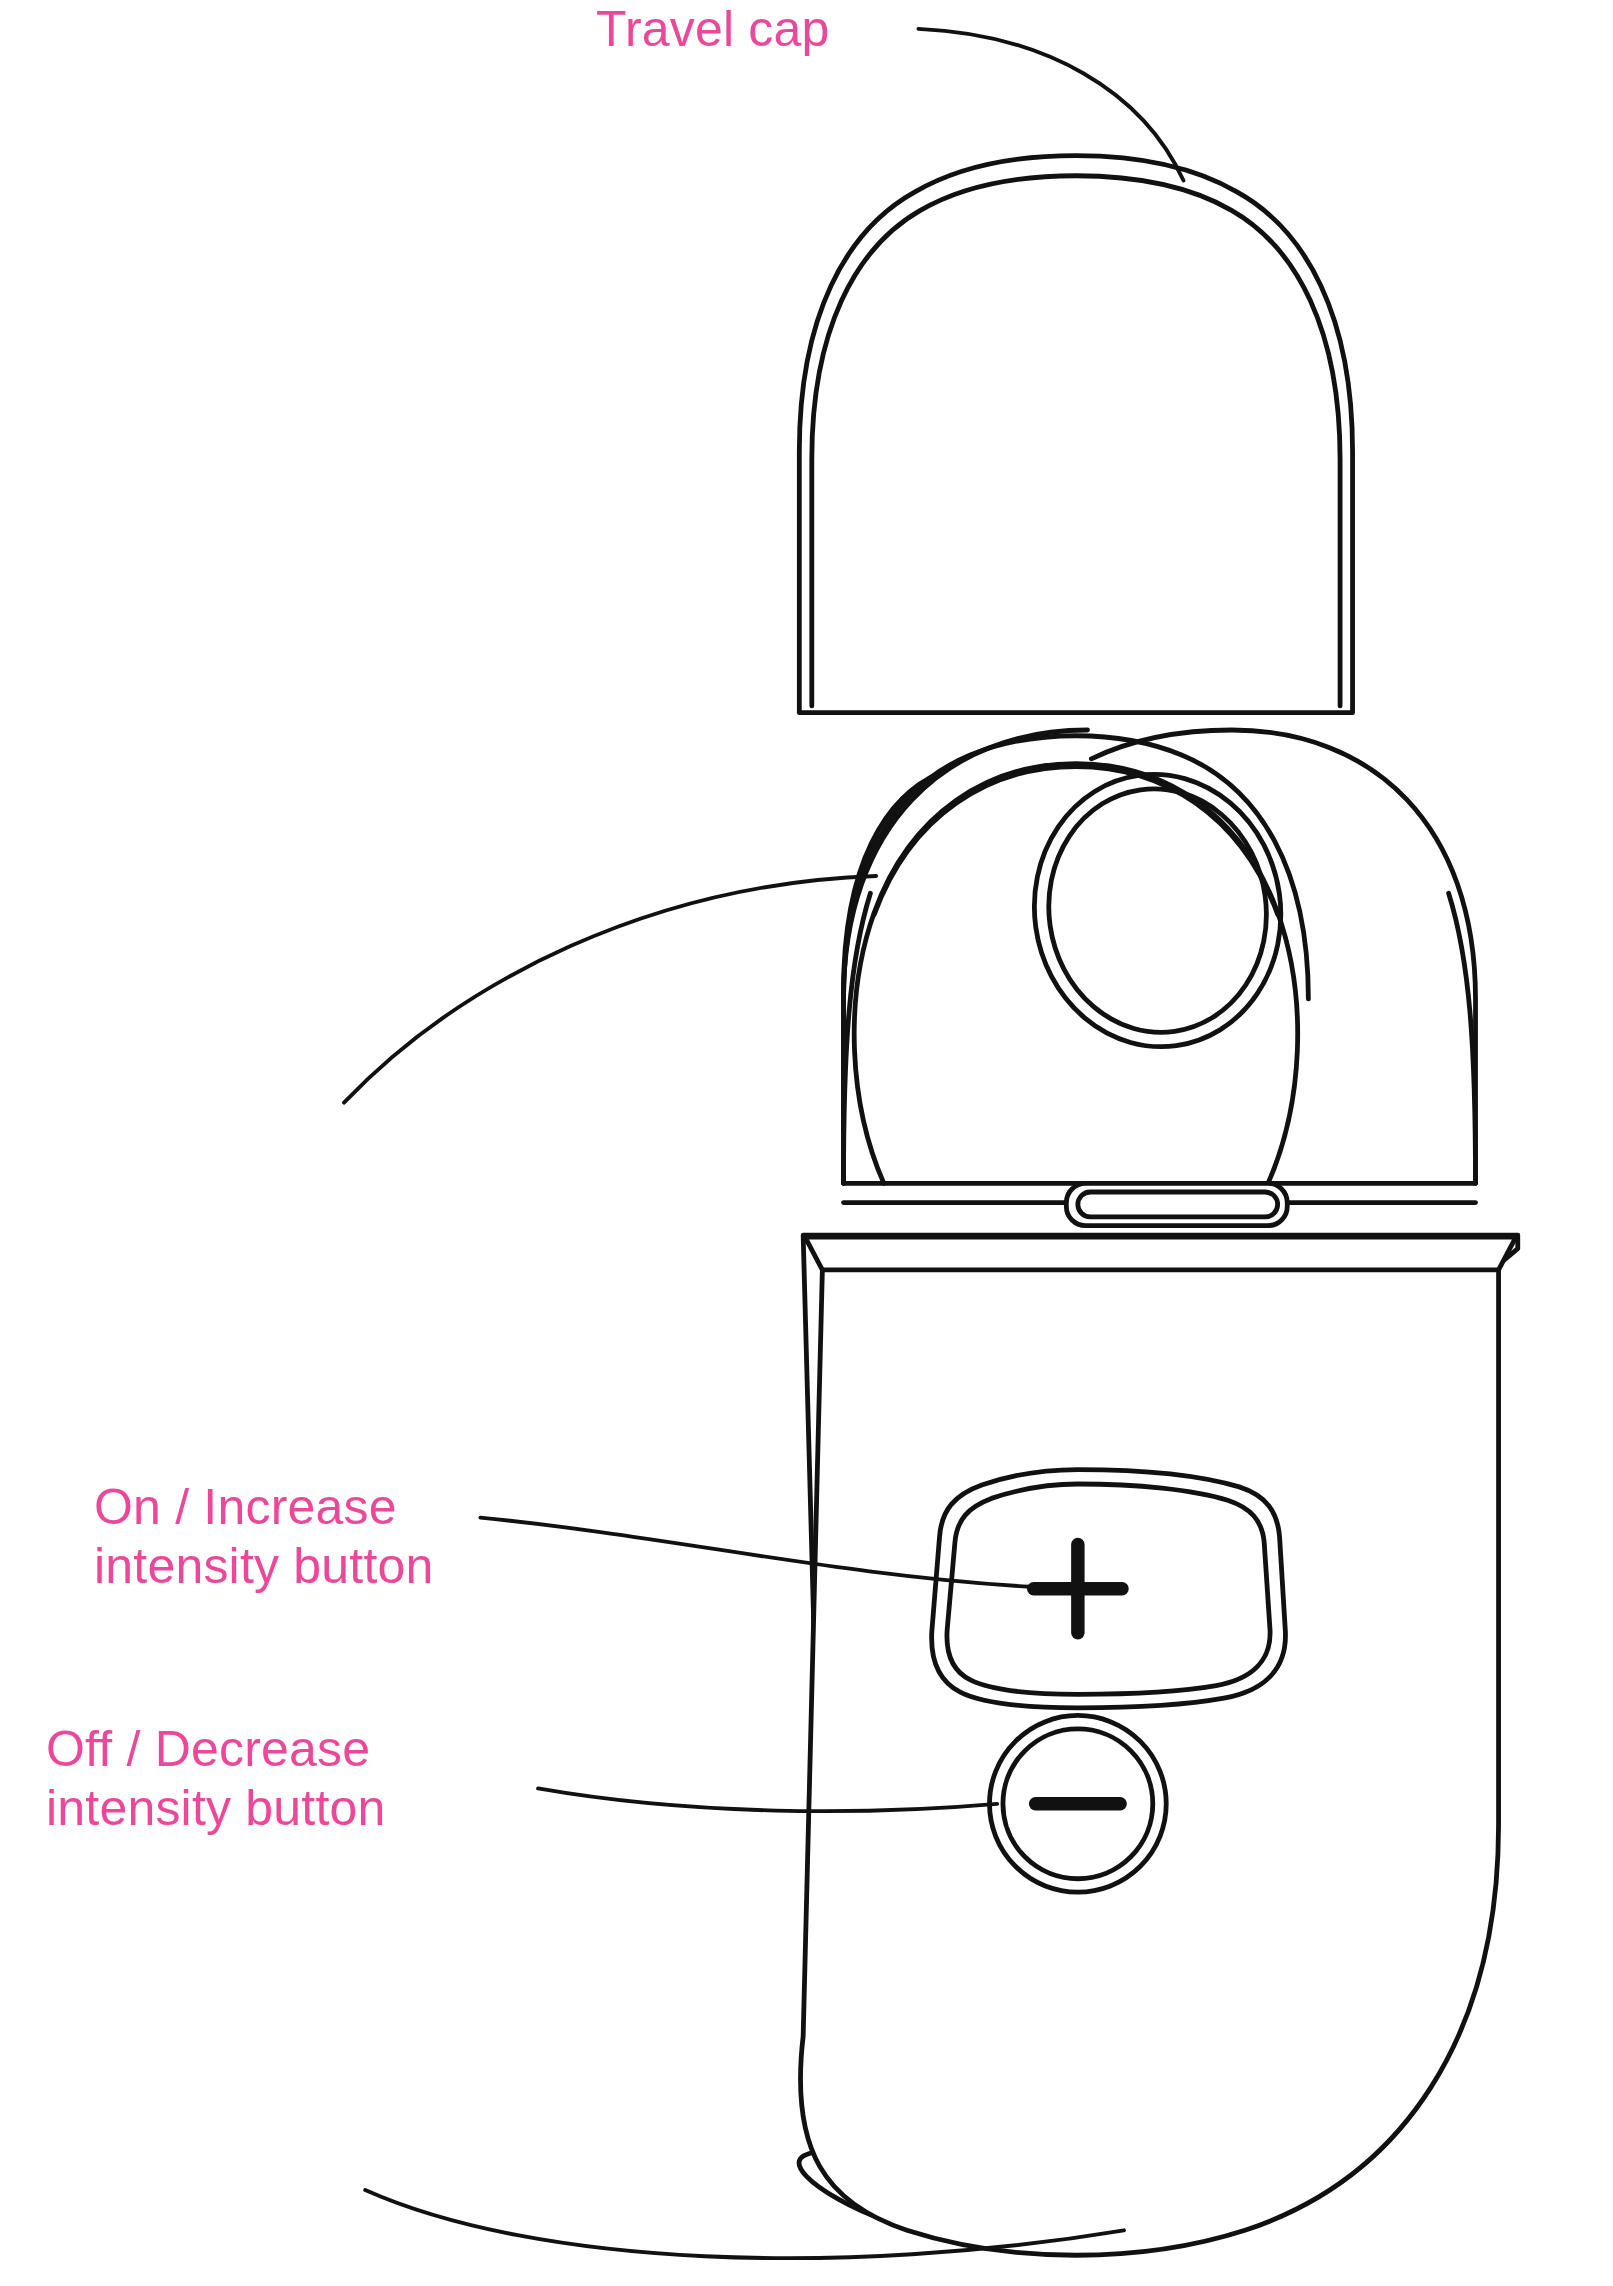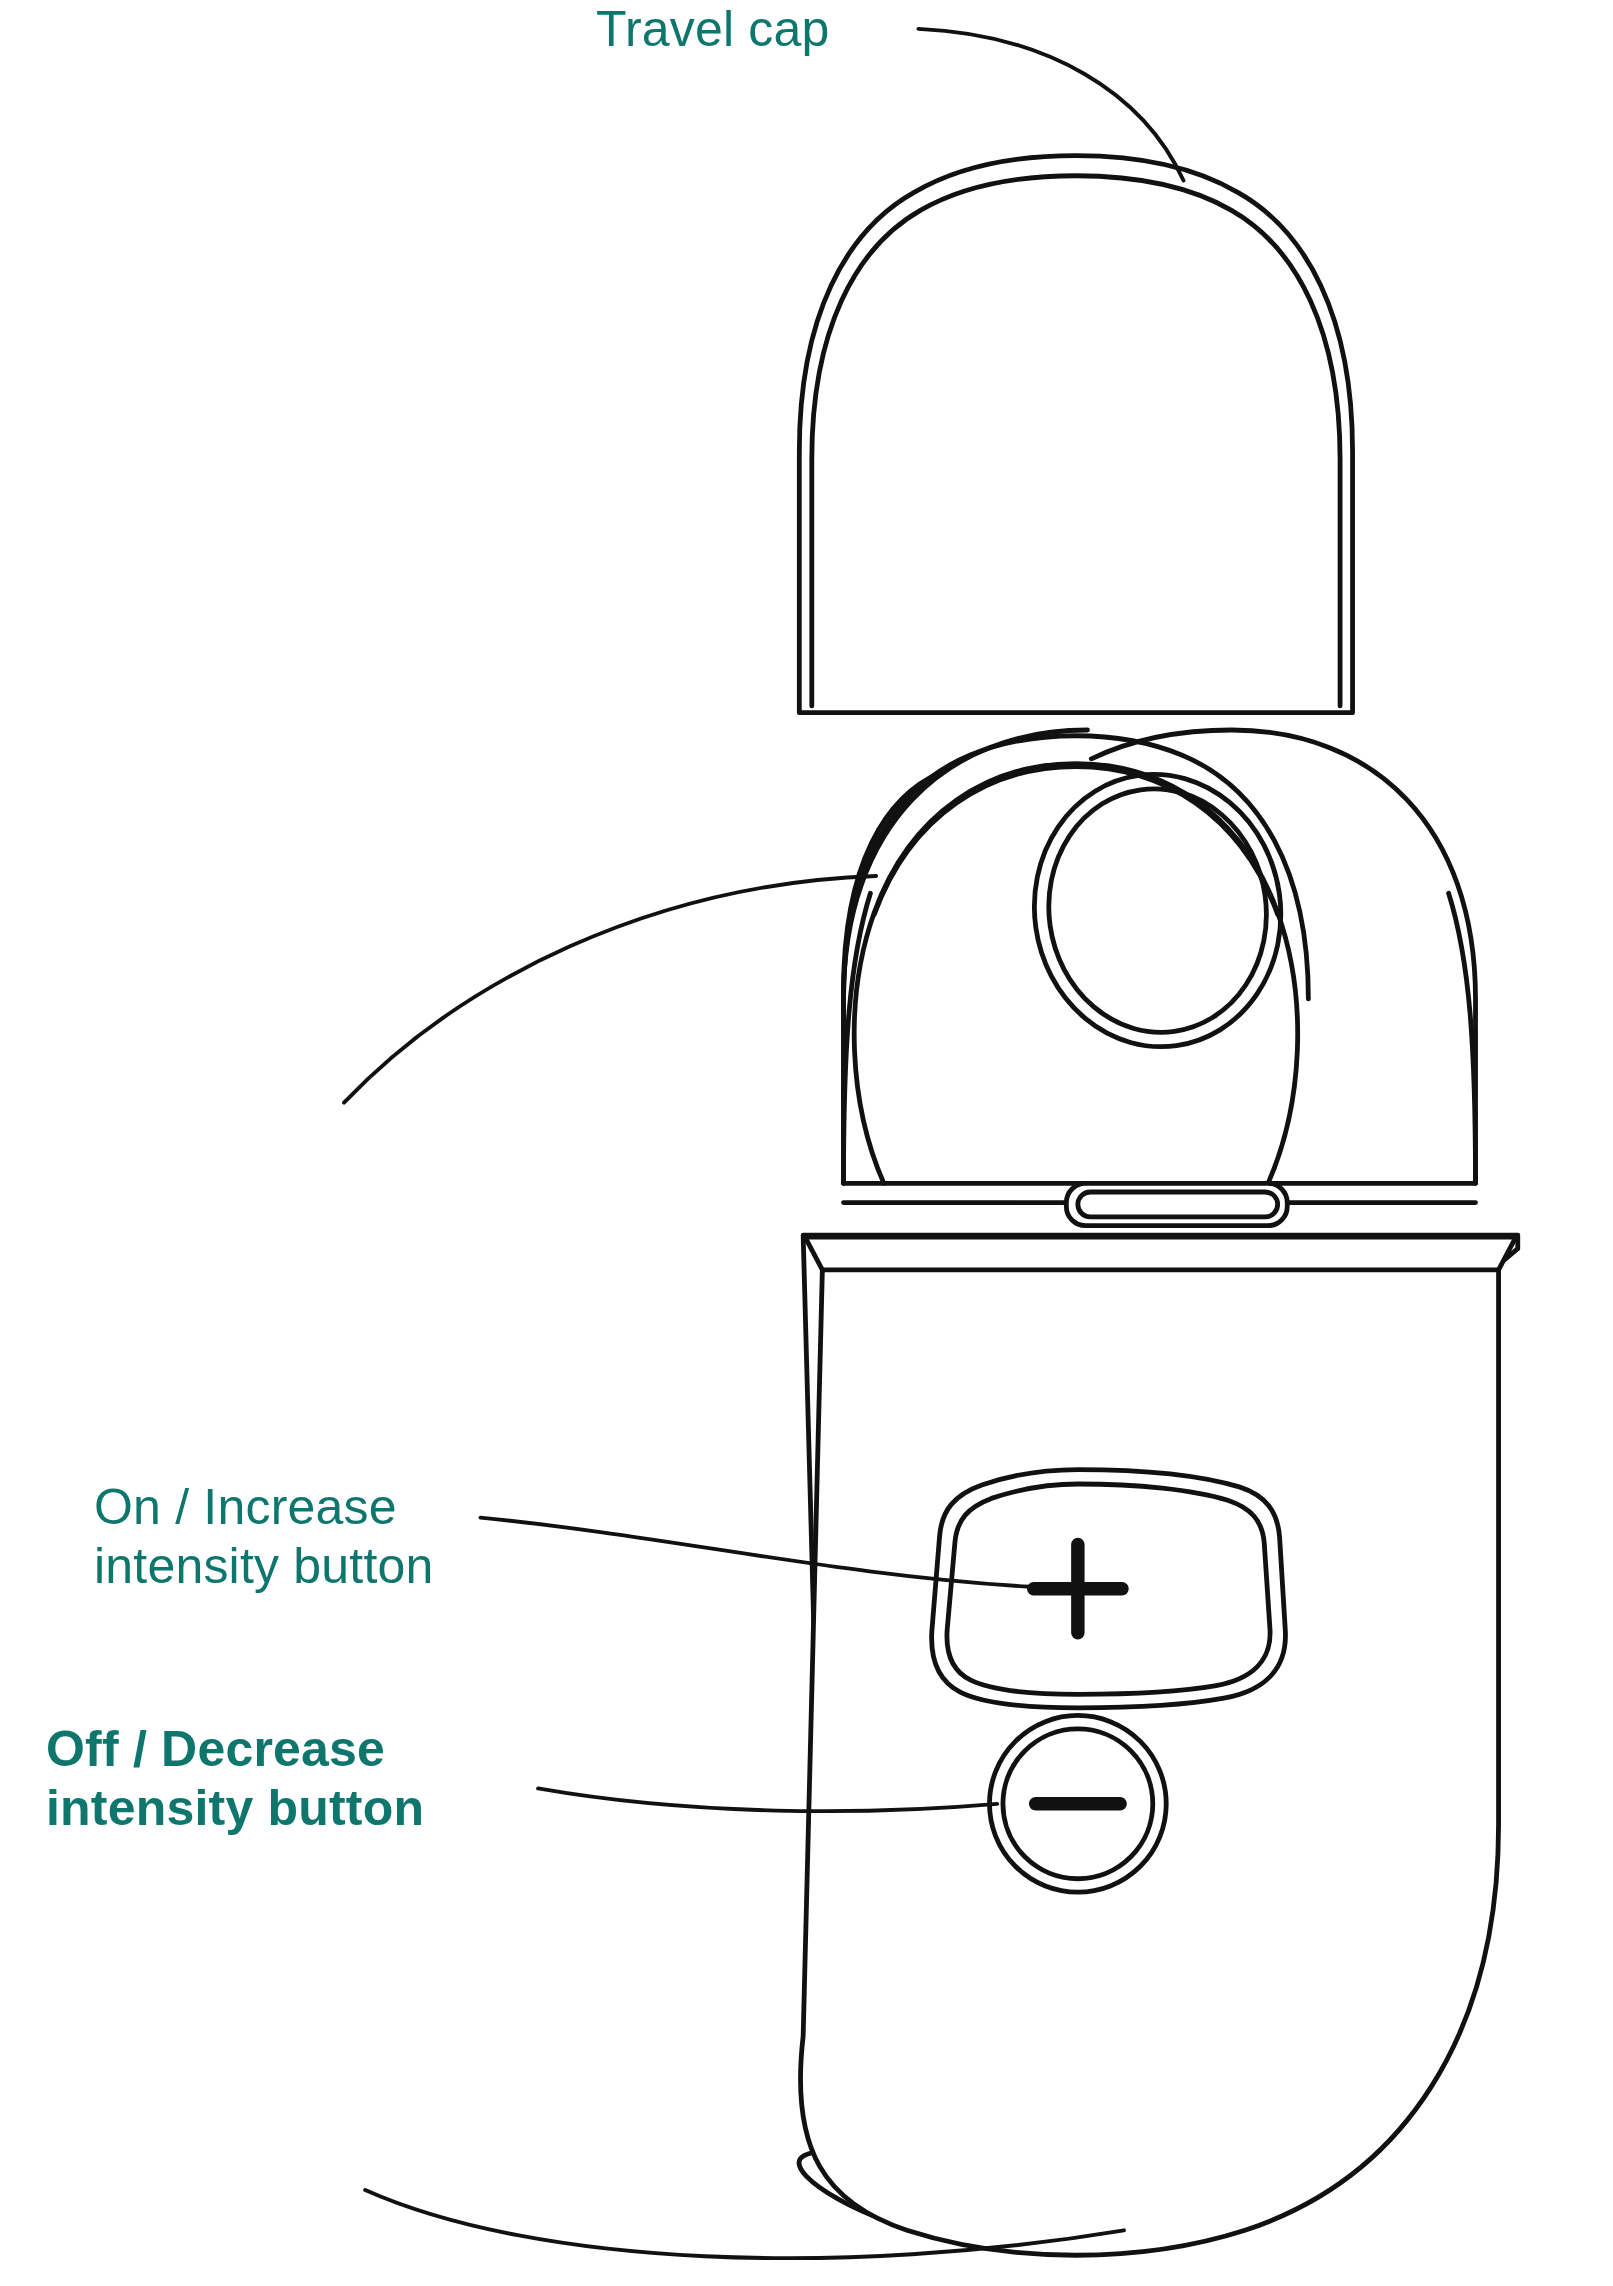--- a/index.html
+++ b/index.html
@@ -26,41 +26,40 @@
     top: 0;
     width: 1614px;
     height: 2286px;
     display: block;
   }
   .callout-label {
     position: absolute;
     font-family: "Liberation Sans", sans-serif;
     font-size: 50px;
     line-height: 1.18;
-    color: #0f766e;
+    color: #ec4899;
     white-space: pre-line;
     letter-spacing: 0.2px;
   }
   #label-travel-cap {
     left: 596px;
     top: 0px;
   }
   #label-stimulation-head {
     left: 46px;
     top: 1107px;
   }
   #label-on-increase {
     left: 46px;
     top: 1478px;
     margin-left: 48px;
   }
   #label-off-decrease {
     left: 46px;
     top: 1720px;
-    font-weight: bold;
   }
   #label-charging-point {
     left: 46px;
     top: 2064px;
   }
 </style>
 </head>
 <body>
 
 <div id="diagram-root">

